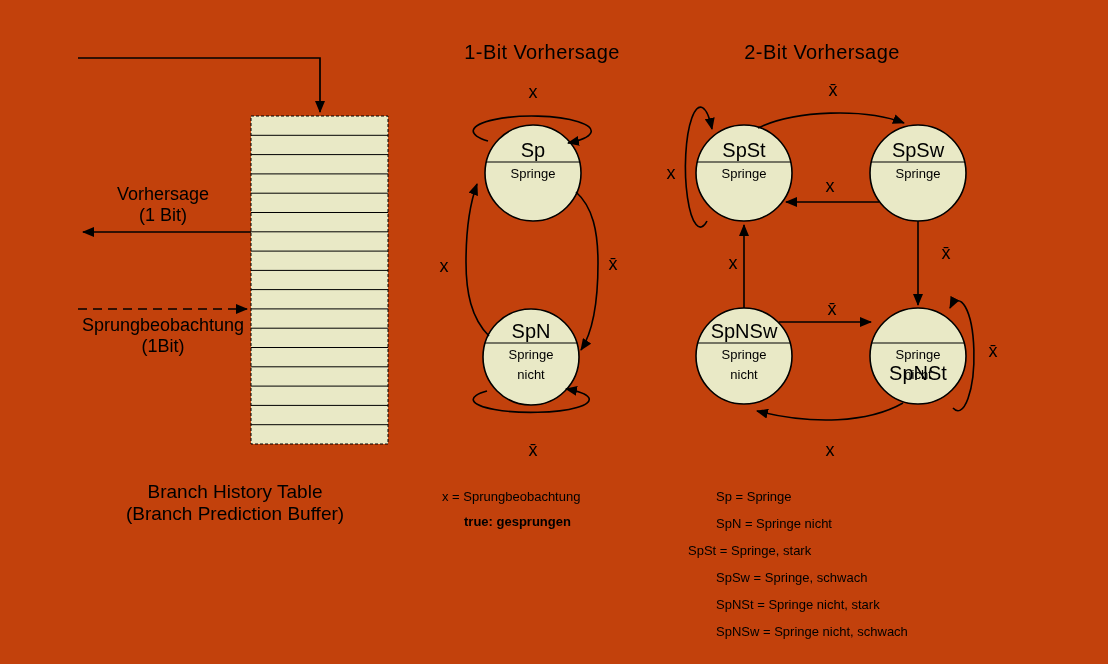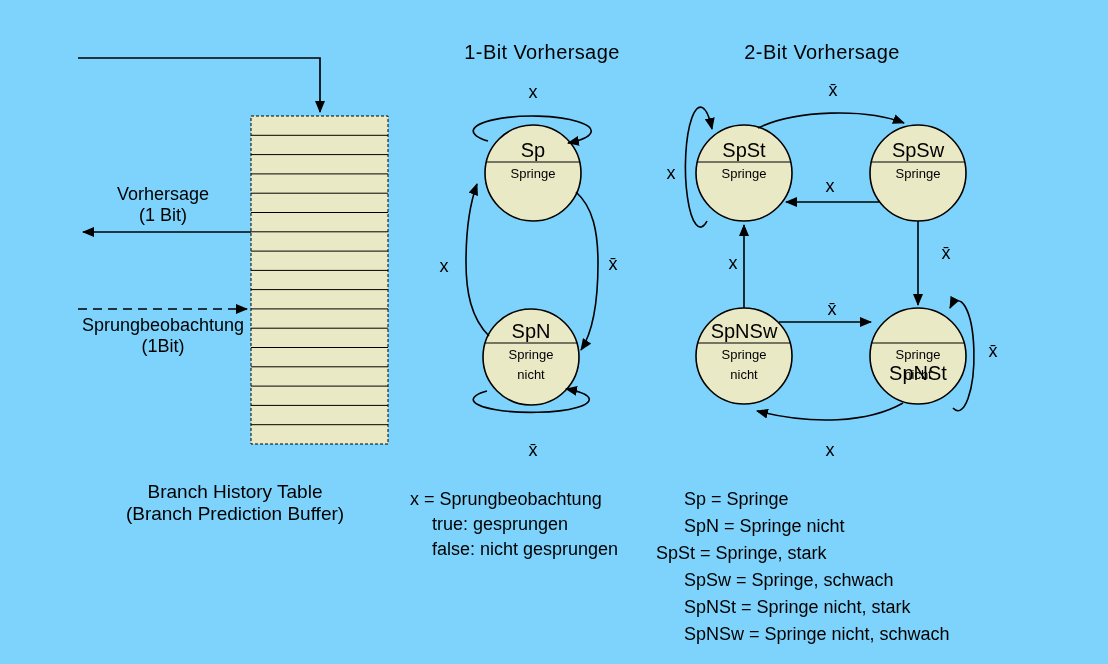--- a/index.html
+++ b/index.html
@@ -1,28 +1,28 @@
 <!DOCTYPE html>
 <html style="--node-fill: #e9e9c6;"><head>
 <meta charset="utf-8">
 <style>
   html,body{margin:0;padding:0;background:#ffffff;}
   .canvas{
-    position:relative;width:1108px;height:664px;background:#7dd3fc;
+    position:relative;width:1108px;height:664px;background:#c2410c;
     font-family:"Liberation Sans","DejaVu Sans",sans-serif;color:#000;overflow:hidden;
   }
   .canvas svg{position:absolute;left:0;top:0;}
   .lbl{position:absolute;transform:translate(-50%,-50%);text-align:center;white-space:pre-line;}
   .title{font-size:20px;letter-spacing:0.4px;}
   .sideLbl{font-size:18px;line-height:21px;}
   .caption{font-size:19px;line-height:22px;margin-left:11px;}
   .abbr{font-size:20px;}
   .sname{font-size:13px;line-height:20px;}
   .tl{font-size:18px;}
-  .legend-line{position:absolute;font-size:18px;white-space:nowrap;}
+  .legend-line{position:absolute;font-size:13px;white-space:nowrap;margin-left:32px;}
 </style>
 </head>
 <body>
 
 <div class="canvas">
 
   <svg width="1108" height="664" viewBox="0 0 1108 664">
     <defs>
       <marker id="arr" markerWidth="13" markerHeight="10" refX="11" refY="5" orient="auto" markerUnits="userSpaceOnUse">
         <path d="M0,0 L12,5 L0,10 Z" fill="#000"></path>
@@ -126,22 +126,21 @@
   <div class="lbl tl" style="left:833px;top:90px;">x̄</div>
   <div class="lbl tl" style="left:671px;top:173px;">x</div>
   <div class="lbl tl" style="left:830px;top:186px;">x</div>
   <div class="lbl tl" style="left:946px;top:253px;">x̄</div>
   <div class="lbl tl" style="left:733px;top:263px;">x</div>
   <div class="lbl tl" style="left:832px;top:309px;">x̄</div>
   <div class="lbl tl" style="left:993px;top:351px;">x̄</div>
   <div class="lbl tl" style="left:830px;top:450px;">x</div>
 
   <div class="legend-line" style="left:410px;top:489px;">x = Sprungbeobachtung</div>
-  <div class="legend-line" style="left:432px;top:514px;">true: gesprungen</div>
-  <div class="legend-line" style="left:432px;top:539px;">false: nicht gesprungen</div>
+  <div class="legend-line" style="left:432px;top:514px;font-weight:bold;">true: gesprungen</div>
 
   <div class="legend-line" style="left:684px;top:489px;">Sp = Springe</div>
   <div class="legend-line" style="left:684px;top:516px;">SpN = Springe nicht</div>
   <div class="legend-line" style="left:656px;top:543px;">SpSt = Springe, stark</div>
   <div class="legend-line" style="left:684px;top:570px;">SpSw = Springe, schwach</div>
   <div class="legend-line" style="left:684px;top:597px;">SpNSt = Springe nicht, stark</div>
   <div class="legend-line" style="left:684px;top:624px;">SpNSw = Springe nicht, schwach</div>
 
 </div>
 

